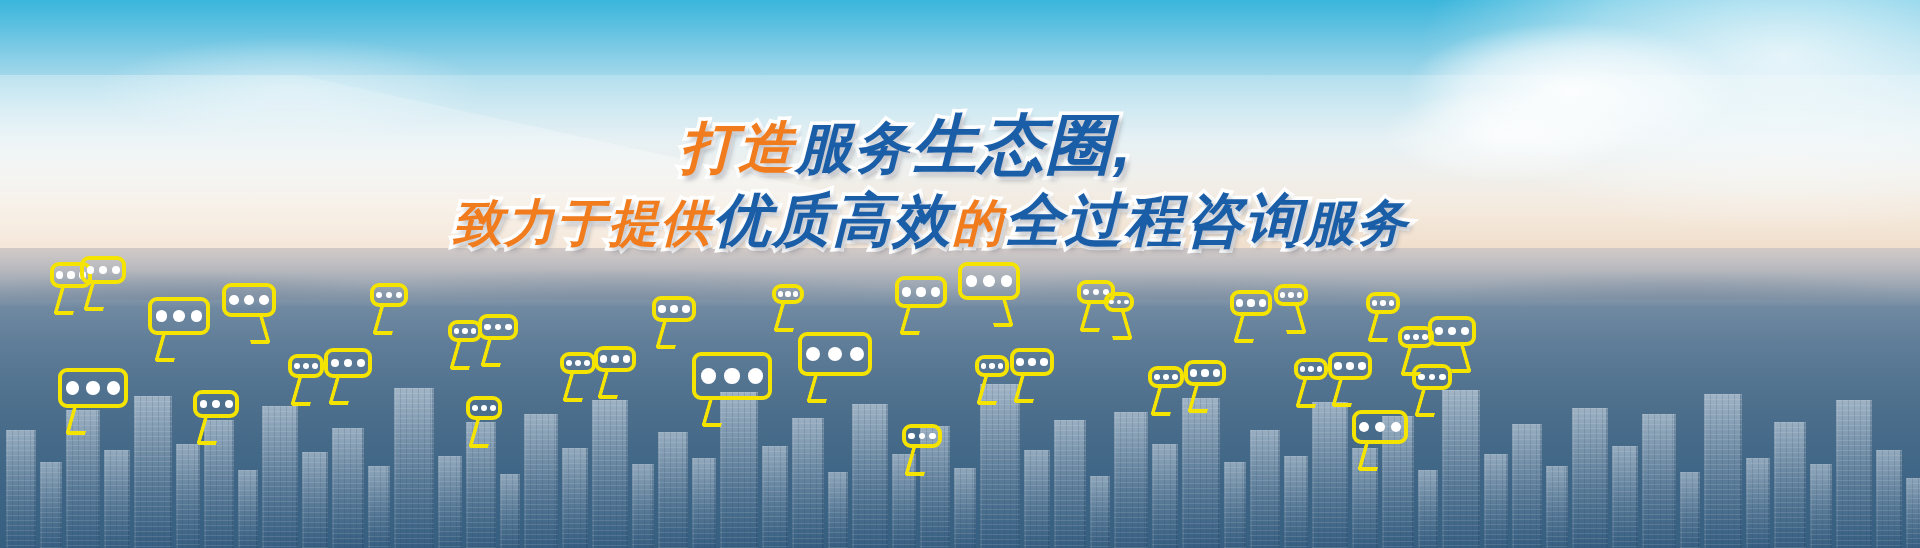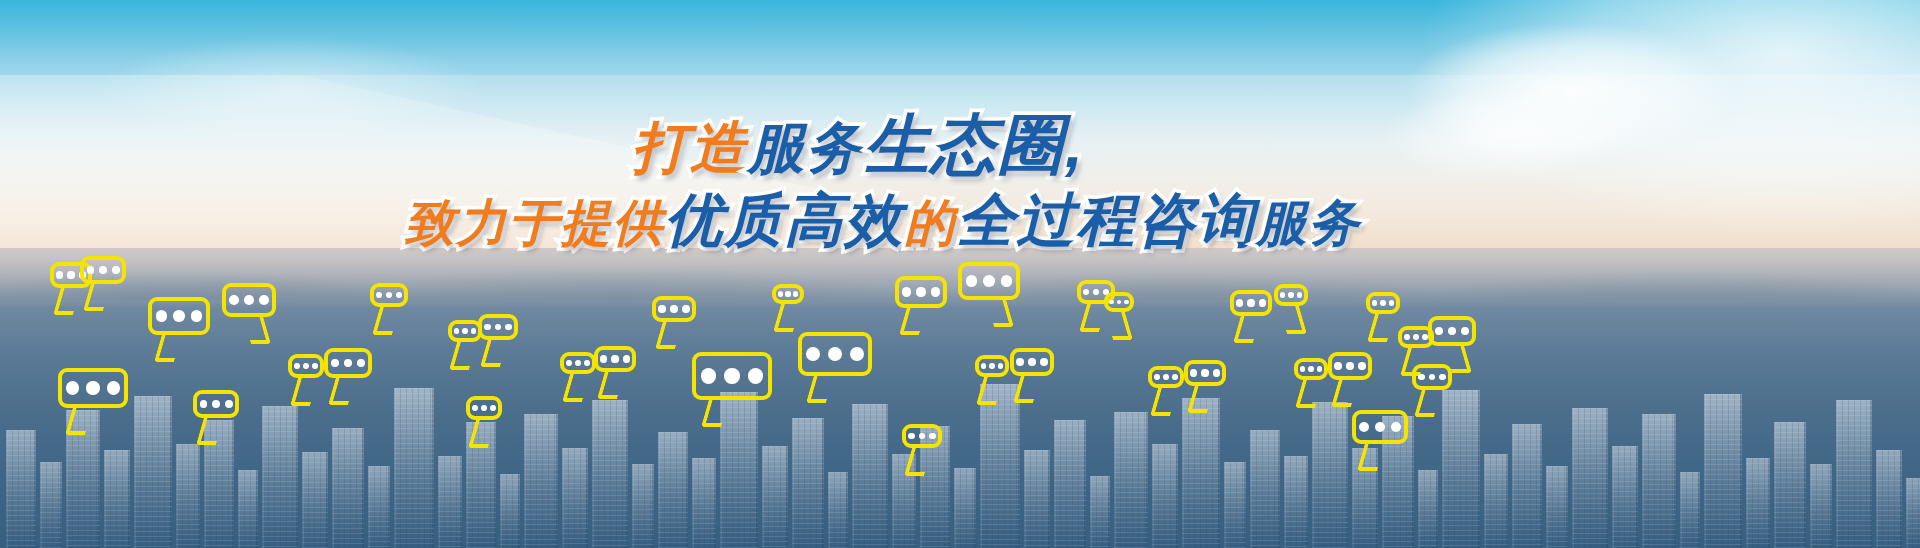--- a/index.html
+++ b/index.html
@@ -104,20 +104,21 @@
       repeating-linear-gradient(to bottom, rgba(255,255,255,.30) 0 1px, rgba(0,0,0,0) 1px 5px),
       repeating-linear-gradient(to right, rgba(40,70,100,.22) 0 1px, rgba(0,0,0,0) 1px 6px);
     opacity:.75;
   }
 
   
   .headline{
     position:absolute;left:0;top:115px;width:1717px;
     text-align:center;
     pointer-events:none;
+    padding-left:48px;
   }
   .line{
     display:block;
     white-space:nowrap;
     font-weight:bold;
     font-style:italic;
     letter-spacing:2px;
     -webkit-text-stroke:7px #ffffff;
     paint-order:stroke fill;
     text-shadow:3px 4px 5px rgba(60,70,85,.35);

